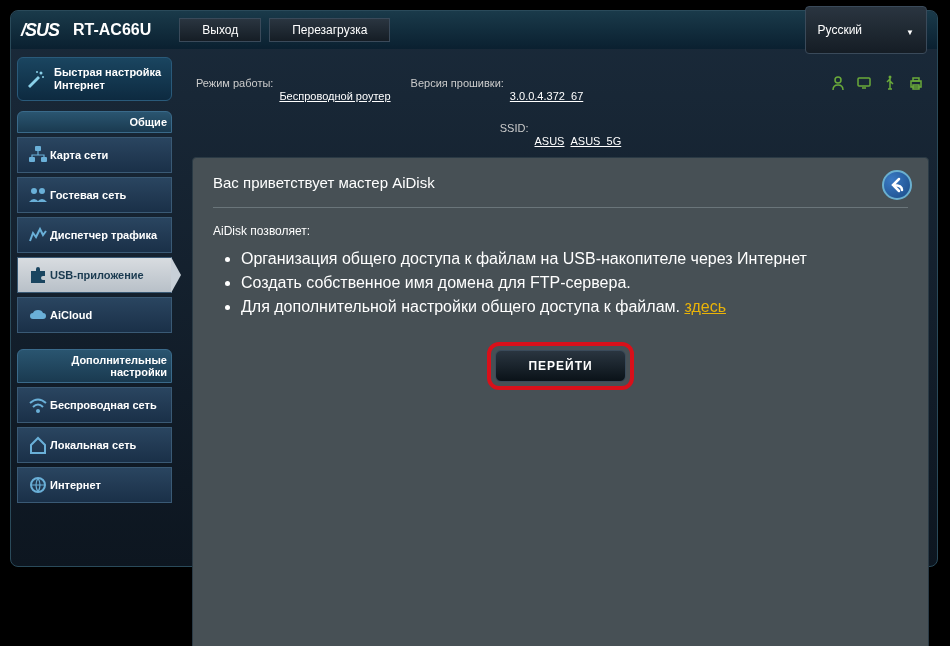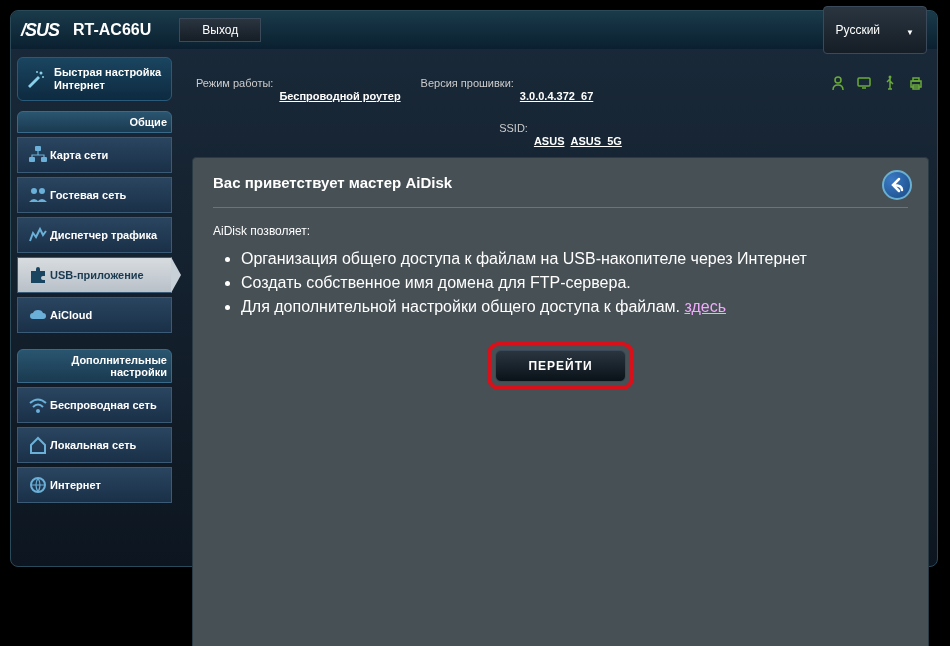--- a/index.html
+++ b/index.html
@@ -56,21 +56,21 @@
   margin-left: auto;
   background: linear-gradient(to bottom, #2a3540 0%, #151d25 100%);
   border: 1px solid #3a4a5a;
   border-radius: 4px;
   padding: 16px 12px;
   font-size: 12px;
   color: #fff;
   cursor: pointer;
   display: flex;
   align-items: flex-end;
-  gap: 26px;
+  gap: 44px;
 }
 .triangle-down { font-size: 8px; }
 .body-area {
   display: flex;
   height: calc(100% - 38px);
 }
 .sidebar {
   width: 167px;
   padding: 8px 6px;
   display: flex;
@@ -150,21 +150,21 @@
 }
 .info-bar {
   display: flex;
   align-items: center;
   gap: 6px;
   padding: 6px 4px;
   font-size: 11px;
   flex-wrap: wrap;
   justify-content: center;
 }
-.info-bar a { color: #fff; text-decoration: underline; font-weight: bold; margin-top: 27px; }
+.info-bar a { color: #fff; text-decoration: underline; font-weight: normal; margin-top: 27px; }
 .info-label { color: #ccc; }
 .status-icons {
   margin-left: auto;
   display: flex;
   gap: 8px;
 }
 .status-icons span {
   width: 18px;
   height: 18px;
   display: inline-flex;
@@ -177,21 +177,21 @@
   background: #475055;
   border: 1px solid #2a3a45;
   border-radius: 4px;
   padding: 16px 20px;
   margin-top: 4px;
   position: relative;
   height: 500px;
 }
 .panel-title {
   font-size: 15px;
-  font-weight: bold;
+  font-weight: normal;
   padding-bottom: 12px;
 }
 .back-btn {
   position: absolute;
   right: 16px;
   top: 12px;
   width: 30px;
   height: 30px;
   background: radial-gradient(circle at 30% 30%, #3a7ac5, #1a4a85);
   border: 2px solid #6aafcf;
@@ -204,21 +204,21 @@
   font-size: 18px;
   font-weight: bold;
 }
 .divider {
   border-top: 1px solid #6a757a;
   margin: 4px 0 16px 0;
 }
 .intro-text { font-size: 12px; margin-bottom: 12px; }
 .bullet-list { list-style: disc; padding-left: 28px; font-size: 16px; }
 .bullet-list li { margin-bottom: 6px; }
-.bullet-list a { color: #f0abfc; text-decoration: underline; }
+.bullet-list a { color: #eab308; text-decoration: underline; }
 .go-wrapper {
   text-align: center;
   margin-top: 26px;
   text-decoration: underline;
 }
 .go-btn-highlight {
   display: inline-block;
   border: 4px solid #d8101a;
   border-radius: 12px;
   padding: 4px;
@@ -236,20 +236,21 @@
 }
 </style>
 </head>
 <body>
 
 <div class="container">
   <div class="header">
     <span class="logo">/SUS</span>
     <span class="model">RT-AC66U</span>
     <button class="top-btn">Выход</button>
+    <button class="top-btn">Перезагрузка</button>
     <div class="lang-select">
       <span>Русский</span>
       <span class="triangle-down">▼</span>
     </div>
   </div>
 
   <div class="body-area">
     <div class="sidebar">
       <div class="quick-setup">
         <span class="icon-wand">

